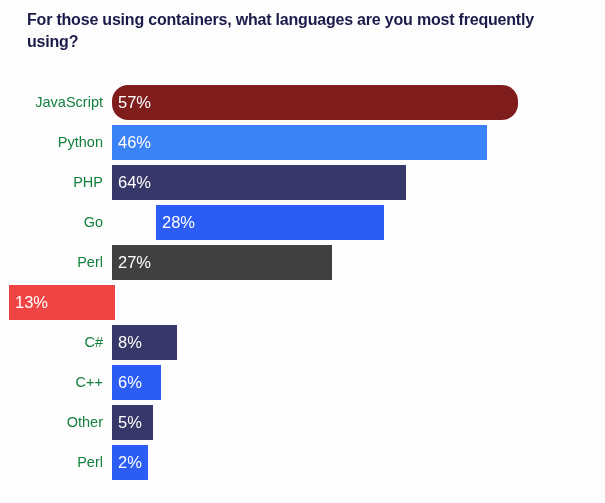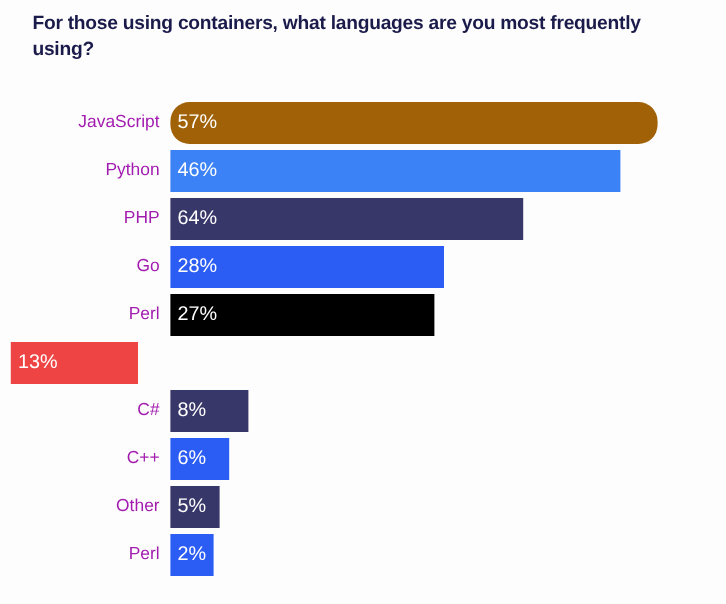--- a/index.html
+++ b/index.html
@@ -43,25 +43,24 @@
     height: 35px;
     margin-bottom: 5px;
     display: flex;
     align-items: center;
   }
   .cat-label {
     width: 103px;
     flex: 0 0 103px;
     text-align: right;
     font-size: 14.5px;
-    color: #a21caf;
+    color: #15803d;
     line-height: 35px;
     white-space: nowrap;
     overflow: hidden;
-    margin-left: 30px;
   }
   .bar-track {
     flex: 1 1 auto;
     height: 35px;
     position: relative;
     margin-left: 9px;
   }
   .bar {
     position: absolute;
     left: 0;
@@ -84,21 +83,21 @@
 <body>
 
 <div class="page">
 
   <h1 class="chart-title">For those using containers, what languages are you most frequently using?</h1>
 
   <div class="plot-area">
       <div class="bar-row">
         <div class="cat-label">JavaScript</div>
         <div class="bar-track">
-          <div class="bar" style="width: 406px; background: #a16207; border-radius: 16px;">
+          <div class="bar" style="width: 406px; background: #7f1d1d; border-radius: 16px;">
             <span class="bar-value">57%</span>
           </div>
         </div>
       </div>
       <div class="bar-row">
         <div class="cat-label">Python</div>
         <div class="bar-track">
           <div class="bar" style="width: 375.263px; background: #3b82f6;">
             <span class="bar-value">46%</span>
           </div>
@@ -108,29 +107,29 @@
         <div class="cat-label">PHP</div>
         <div class="bar-track">
           <div class="bar" style="width: 293.684px; background: rgb(56, 55, 105);">
             <span class="bar-value">64%</span>
           </div>
         </div>
       </div>
       <div class="bar-row">
         <div class="cat-label">Go</div>
         <div class="bar-track">
-          <div class="bar" style="width: 228.421px; background: rgb(43, 93, 245);">
+          <div class="bar" style="width: 228.421px; background: rgb(43, 93, 245); margin-left: 44px;">
             <span class="bar-value">28%</span>
           </div>
         </div>
       </div>
       <div class="bar-row">
         <div class="cat-label">Perl</div>
         <div class="bar-track">
-          <div class="bar" style="width: 220.263px; background: #000000;">
+          <div class="bar" style="width: 220.263px; background: #404040;">
             <span class="bar-value">27%</span>
           </div>
         </div>
       </div>
       <div class="bar-row">
         <div class="bar-track">
           <div class="bar" style="width: 106.053px; background: #ef4444;">
             <span class="bar-value">13%</span>
           </div>
         </div>

